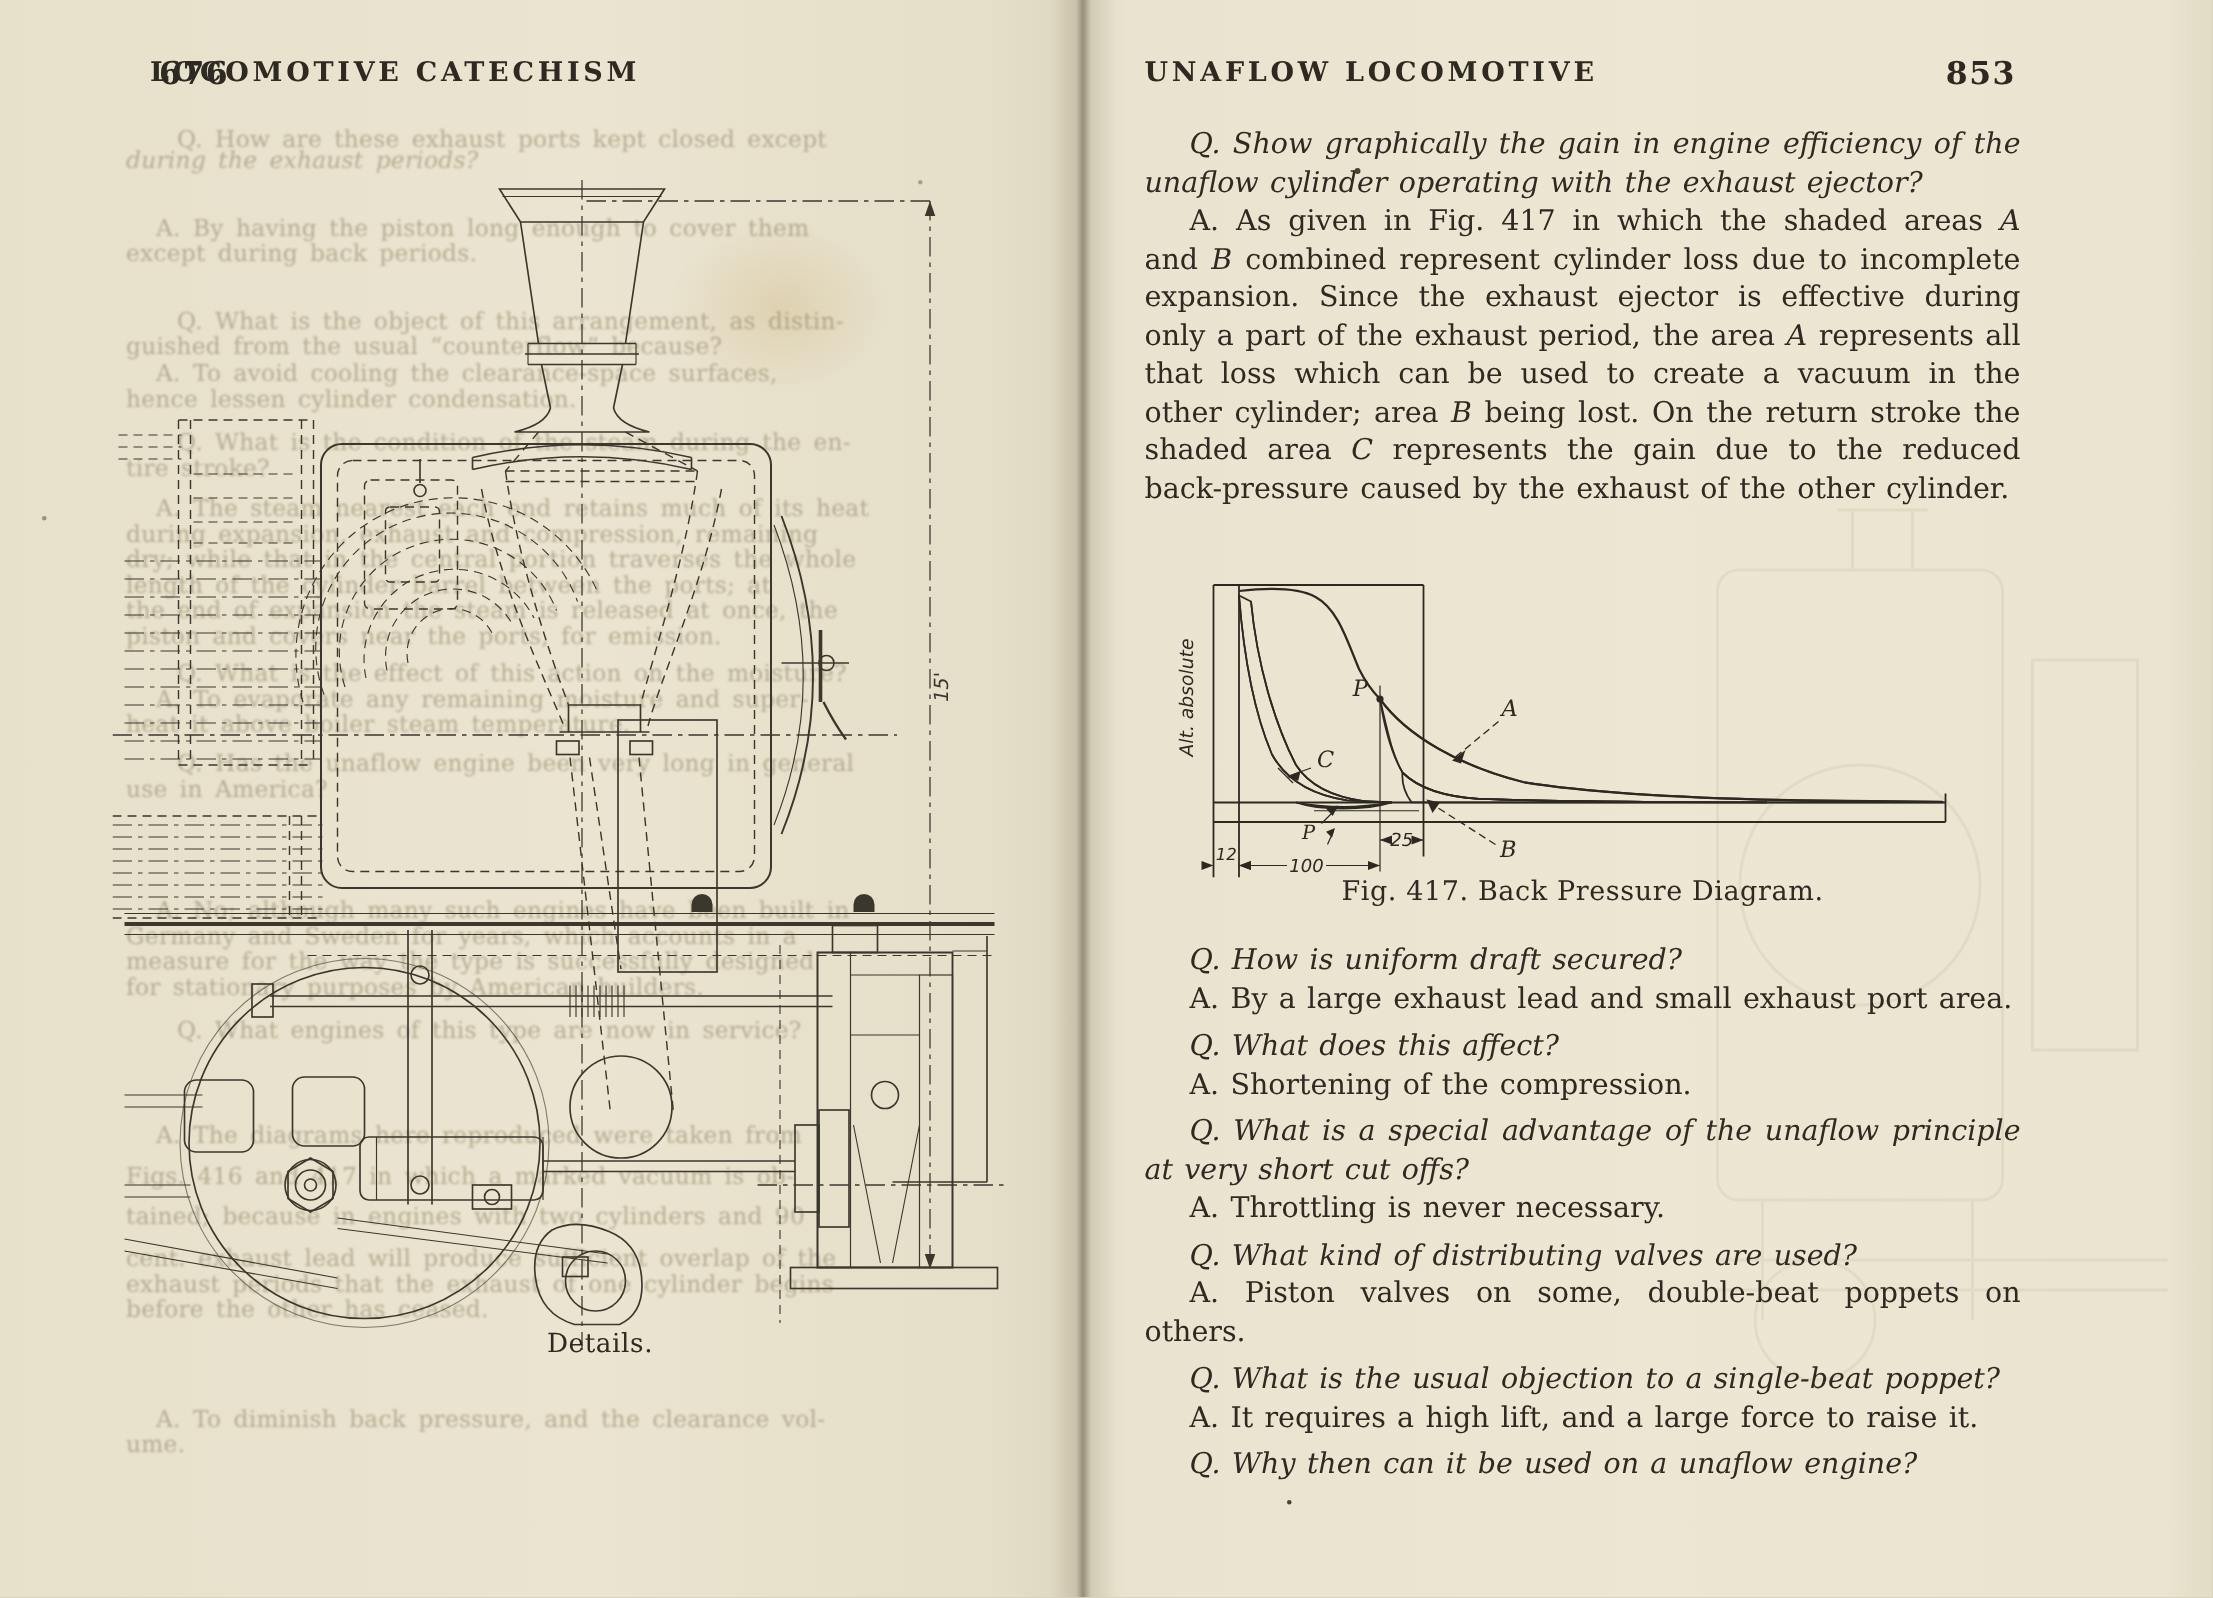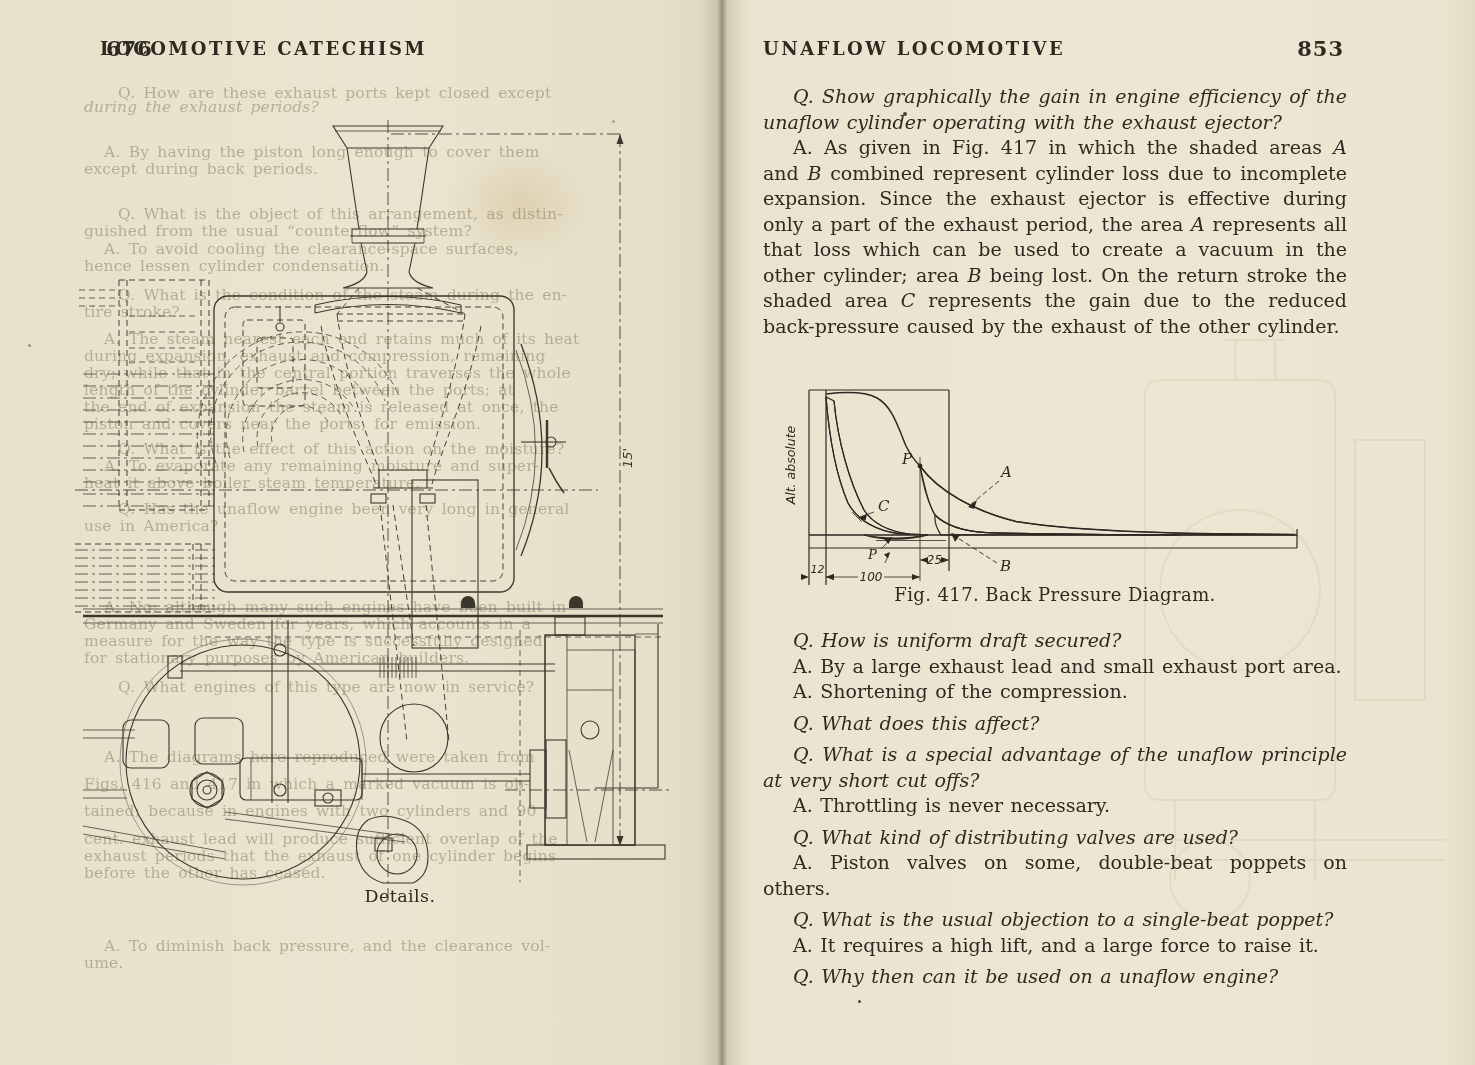--- a/index.html
+++ b/index.html
@@ -52,21 +52,21 @@
     <div class="stain"></div>
     <div class="pagenum" style="left:106px;top:36px;">676</div>
     <div class="running-head" style="left:100px;top:38px;width:600px;">LOCOMOTIVE CATECHISM</div>
 
     <div id="bleed-layer">
         <div class="bleed-line" style="left: 118px; top: 84px;">Q. How are these exhaust ports kept closed except</div>
         <div class="bleed-line" style="left: 84px; top: 98px; font-style: italic;">during the exhaust periods?</div>
         <div class="bleed-line" style="left: 104px; top: 143px;">A. By having the piston long enough to cover them</div>
         <div class="bleed-line" style="left: 84px; top: 160px;">except during back periods.</div>
         <div class="bleed-line" style="left: 118px; top: 205px;">Q. What is the object of this arrangement, as distin-</div>
-        <div class="bleed-line" style="left: 84px; top: 222px;">guished from the usual “counterflow” system?</div>
+        <div class="bleed-line" style="left: 84px; top: 222px;">guished from the usual “counterflow” because?</div>
         <div class="bleed-line" style="left: 104px; top: 240px;">A. To avoid cooling the clearance-space surfaces,</div>
         <div class="bleed-line" style="left: 84px; top: 257px;">hence lessen cylinder condensation.</div>
         <div class="bleed-line" style="left: 118px; top: 286px;">Q. What is the condition of the steam during the en-</div>
         <div class="bleed-line" style="left: 84px; top: 303px;">tire stroke?</div>
         <div class="bleed-line" style="left: 104px; top: 330px;">A. The steam nearest each end retains much of its heat</div>
         <div class="bleed-line" style="left: 84px; top: 347px;">during expansion, exhaust and compression, remaining</div>
         <div class="bleed-line" style="left: 84px; top: 364px;">dry; while that in the central portion traverses the whole</div>
         <div class="bleed-line" style="left: 84px; top: 381px;">length of the cylinder barrel between the ports; at</div>
         <div class="bleed-line" style="left: 84px; top: 398px;">the end of expansion the steam is released at once, the</div>
         <div class="bleed-line" style="left: 84px; top: 415px;">piston and covers near the ports, for emission.</div>
@@ -313,22 +313,22 @@
       <text class="hand" x="39.5" y="210" text-anchor="middle" style="font-size:11px">12</text>
     </g>
     <text class="hand" transform="translate(17,102) rotate(-90)" text-anchor="middle" style="font-size:12.5px">Alt. absolute</text>
   </svg>
 
   <div class="caption" style="left:763px;top:584px;width:584px;font-size:18px;">Fig. 417.   Back Pressure Diagram.</div>
 
   <div id="qa-block" class="text-col" style="top:622px;">
       <p class="para q"><span class="pfx">Q.</span><span> How is uniform draft secured?</span></p>
       <p class="para a"><span class="pfx">A.</span><span> By a large exhaust lead and small exhaust port area.</span></p>
+      <p class="para q"><span class="pfx">Q.</span><span> What does this affect?</span></p>
       <p class="para a"><span class="pfx">A.</span><span> Shortening of the compression.</span></p>
-      <p class="para q"><span class="pfx">Q.</span><span> What does this affect?</span></p>
       <p class="para q"><span class="pfx">Q.</span><span> What is a special advantage of the unaflow principle at very short cut offs?</span></p>
       <p class="para a"><span class="pfx">A.</span><span> Throttling is never necessary.</span></p>
       <p class="para q"><span class="pfx">Q.</span><span> What kind of distributing valves are used?</span></p>
       <p class="para a"><span class="pfx">A.</span><span> Piston valves on some, double-beat poppets on others.</span></p>
       <p class="para q"><span class="pfx">Q.</span><span> What is the usual objection to a single-beat poppet?</span></p>
       <p class="para a"><span class="pfx">A.</span><span> It requires a high lift, and a large force to raise it.</span></p>
       <p class="para q"><span class="pfx">Q.</span><span> Why then can it be used on a unaflow engine?</span></p>
     </div>
 
   <div class="gutter"></div>

